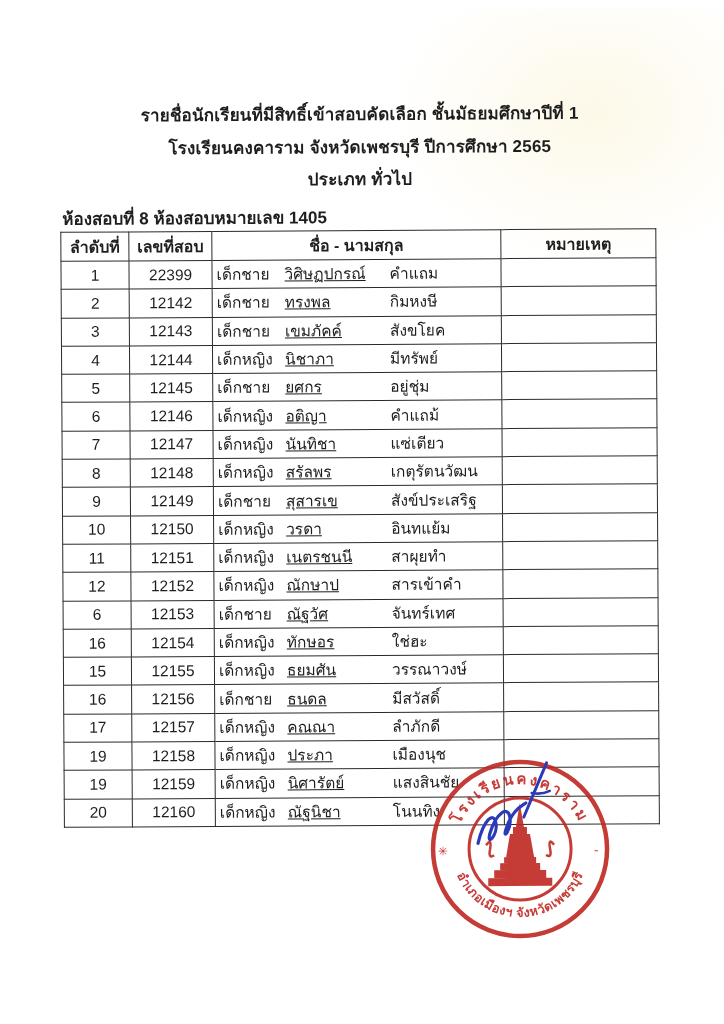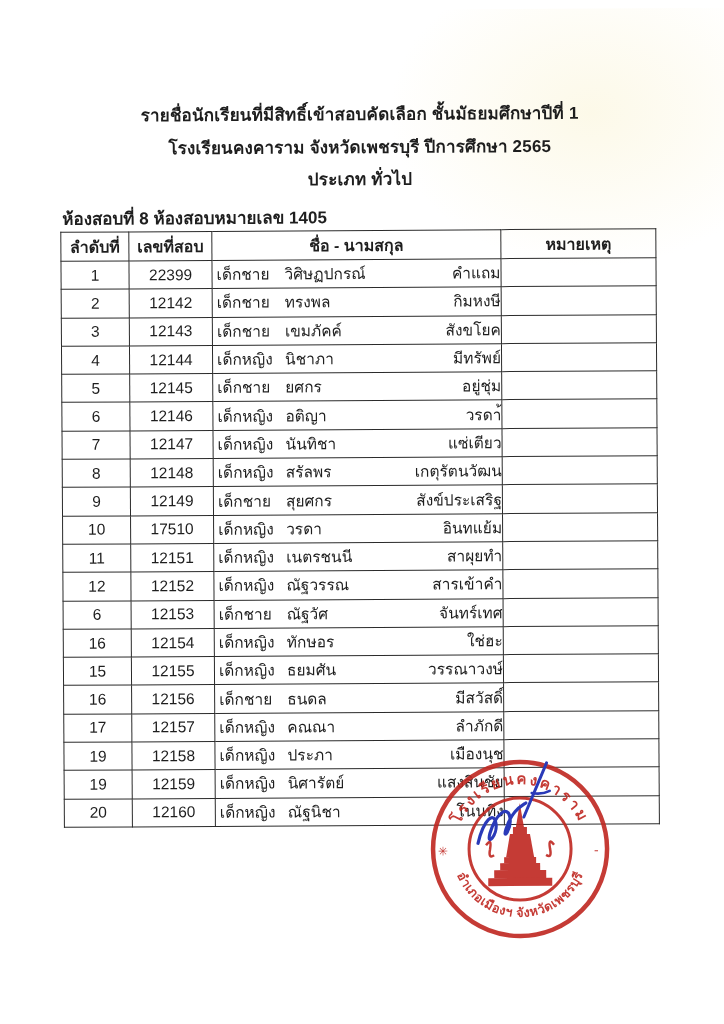--- a/index.html
+++ b/index.html
@@ -39,22 +39,22 @@
     padding:0; height:27.3px; overflow:hidden; white-space:nowrap;
     vertical-align:middle;
   }
   table.students thead th {
     height:28px; font-weight:600; font-size:16px; text-align:center;
   }
   td.center { text-align:center; }
   td.name-cell { text-align:left; }
   .name-wrap { display:flex; align-items:center; padding-left:4px; }
   .name-prefix { display:inline-block; width:68px; }
-  .name-first  { display:inline-block; width:105px; }
-  .name-last   { display:inline-block; flex:1;text-align:right; }
+  .name-first  { display:inline-block; width:105px;text-decoration:underline; }
+  .name-last   { display:inline-block; flex:1; }
   .stamp {
     position:absolute; left:426px; top:758px; width:184px; height:184px;
     pointer-events:none;
   }
 </style>
 </head>
 <body>
 
 <div class="sheet">
 
@@ -144,21 +144,21 @@
           </td>
           <td></td>
         </tr>
         <tr>
           <td class="center">6</td>
           <td class="center">12146</td>
           <td class="name-cell">
             <span class="name-wrap">
               <span class="name-prefix">เด็กหญิง</span>
               <span class="name-first">อติญา</span>
-              <span class="name-last">วรดา้</span>
+              <span class="name-last">คำแถม้</span>
             </span>
           </td>
           <td></td>
         </tr>
         <tr>
           <td class="center">7</td>
           <td class="center">12147</td>
           <td class="name-cell">
             <span class="name-wrap">
               <span class="name-prefix">เด็กหญิง</span>
@@ -179,29 +179,29 @@
             </span>
           </td>
           <td></td>
         </tr>
         <tr>
           <td class="center">9</td>
           <td class="center">12149</td>
           <td class="name-cell">
             <span class="name-wrap">
               <span class="name-prefix">เด็กชาย</span>
-              <span class="name-first">สุยศกร</span>
+              <span class="name-first">สุสารเข</span>
               <span class="name-last">สังข์ประเสริฐ</span>
             </span>
           </td>
           <td></td>
         </tr>
         <tr>
           <td class="center">10</td>
-          <td class="center">17510</td>
+          <td class="center">12150</td>
           <td class="name-cell">
             <span class="name-wrap">
               <span class="name-prefix">เด็กหญิง</span>
               <span class="name-first">วรดา</span>
               <span class="name-last">อินทแย้ม</span>
             </span>
           </td>
           <td></td>
         </tr>
         <tr>
@@ -215,21 +215,21 @@
             </span>
           </td>
           <td></td>
         </tr>
         <tr>
           <td class="center">12</td>
           <td class="center">12152</td>
           <td class="name-cell">
             <span class="name-wrap">
               <span class="name-prefix">เด็กหญิง</span>
-              <span class="name-first">ณัฐวรรณ</span>
+              <span class="name-first">ณักษาป</span>
               <span class="name-last">สารเข้าคำ</span>
             </span>
           </td>
           <td></td>
         </tr>
         <tr>
           <td class="center">6</td>
           <td class="center">12153</td>
           <td class="name-cell">
             <span class="name-wrap">

